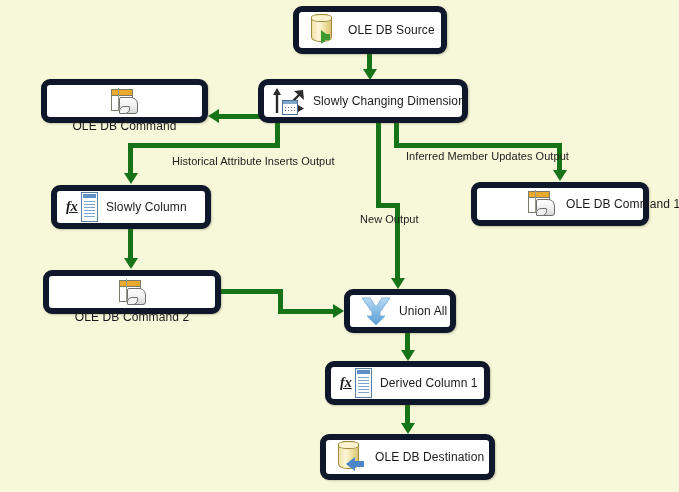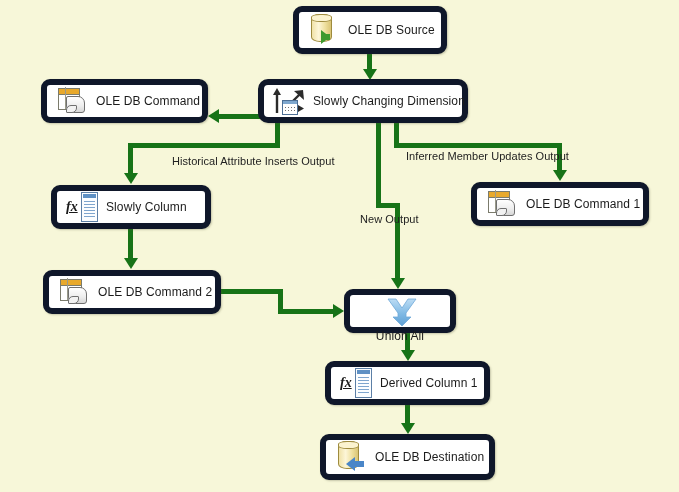--- a/index.html
+++ b/index.html
@@ -286,21 +286,21 @@
   <div class="elabel" style="left:360px; top:213px;">New Output</div>
 
   <div class="node" style="left:293px; top:6px; width:154px; height:48px;">
     <div class="ic">
       <div class="cyl"></div>
         <div class="garr"></div>
     </div>
     <div class="lbl">OLE DB Source</div>
   </div>
 
-  <div class="node" style="left:41px; top:79px; width:167px; height:44px;">
+  <div class="node" style="left:41px; top:79px; width:167px; height:44px;flex-direction:column;">
     <div class="ic">
       <div class="grid"></div>
         <div class="scroll"></div>
     </div>
     <div class="lbl">OLE DB Command</div>
   </div>
 
   <div class="node" style="left:258px; top:79px; width:210px; height:44px;border-radius:10px;">
     <div class="ic">
       <div class="scd">
@@ -318,37 +318,37 @@
   </div>
 
   <div class="node" style="left:51px; top:185px; width:160px; height:44px;">
     <div class="ic">
       <div class="fx">fx</div>
         <div class="sheet"></div>
     </div>
     <div class="lbl">Slowly Column</div>
   </div>
 
-  <div class="node" style="left:471px; top:182px; width:178px; height:44px;">
+  <div class="node" style="left:471px; top:182px; width:178px; height:44px;padding-left:40px;">
     <div class="ic">
       <div class="grid"></div>
         <div class="scroll"></div>
     </div>
     <div class="lbl">OLE DB Command 1</div>
   </div>
 
-  <div class="node" style="left:43px; top:270px; width:178px; height:44px;">
+  <div class="node" style="left:43px; top:270px; width:178px; height:44px;flex-direction:column;">
     <div class="ic">
       <div class="grid"></div>
         <div class="scroll"></div>
     </div>
     <div class="lbl">OLE DB Command 2</div>
   </div>
 
-  <div class="node" style="left:344px; top:289px; width:112px; height:44px;flex-direction:column;">
+  <div class="node" style="left:344px; top:289px; width:112px; height:44px;">
     <div class="ic">
       <svg class="uni" viewBox="0 0 30 30">
         <defs>
           <linearGradient id="ug" x1="0" y1="0" x2="0" y2="1">
             <stop offset="0%" stop-color="#bcdcf4"></stop>
             <stop offset="55%" stop-color="#7fb9e4"></stop>
             <stop offset="100%" stop-color="#5f9fd4"></stop>
           </linearGradient>
         </defs>
         <path d="M1,2 L9,2 L15,11 L21,2 L29,2 L19,16 L19,20 L24,20 L15,29 L6,20 L11,20 L11,16 Z" fill="url(#ug)" stroke="#6ea8d8" stroke-width="0.8"></path>

